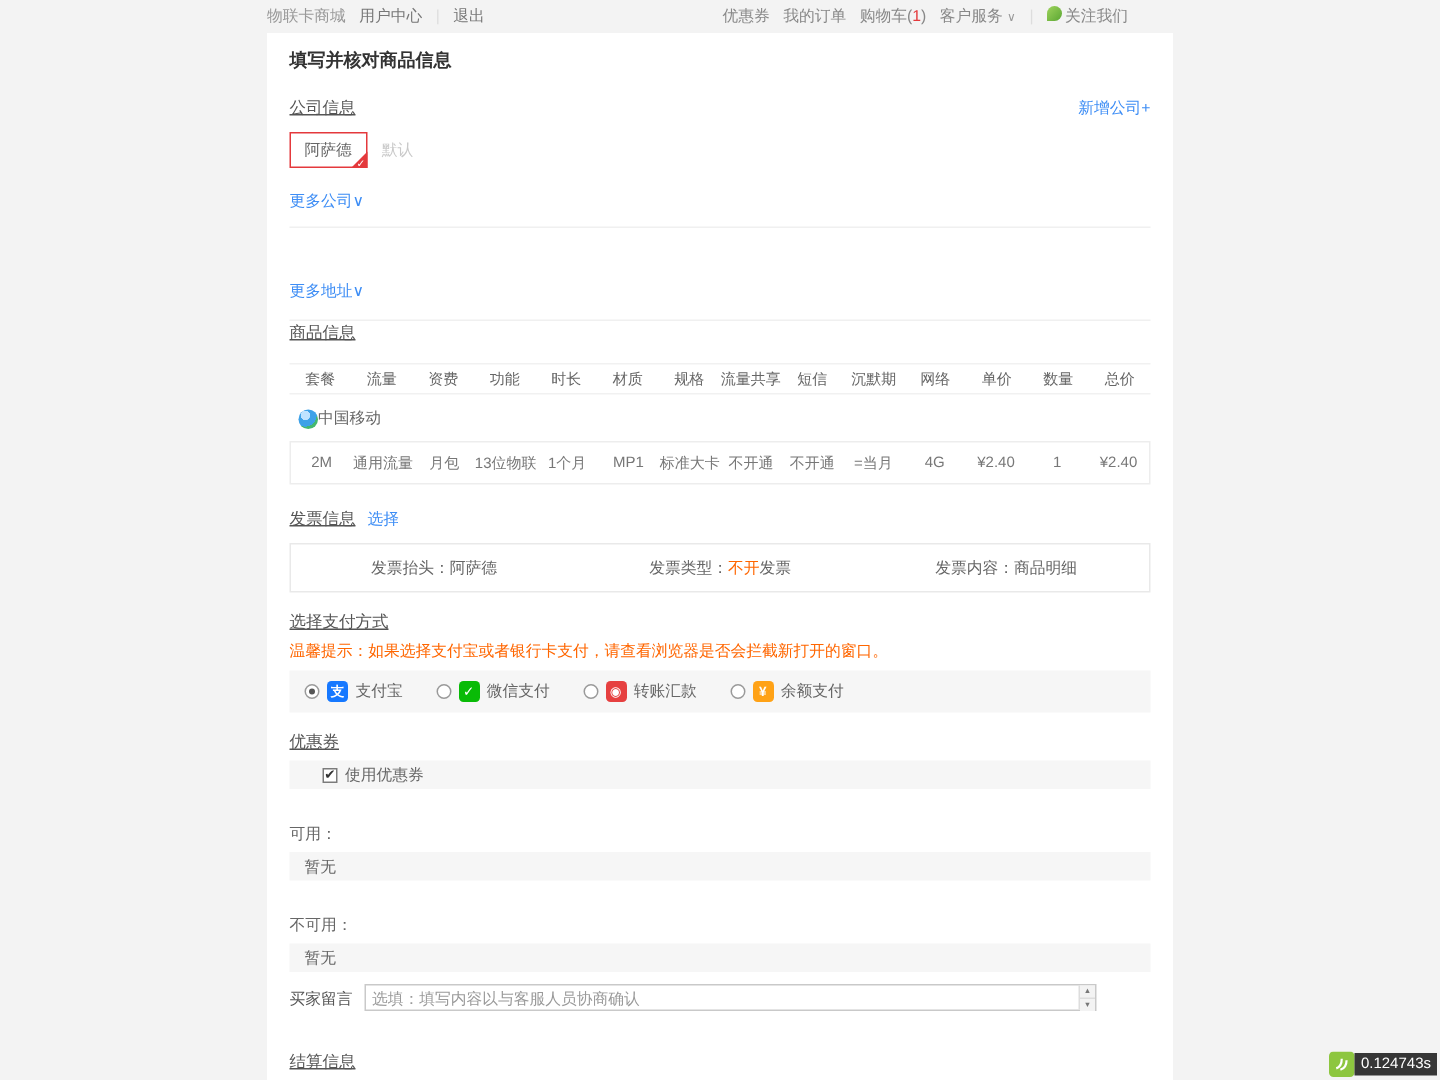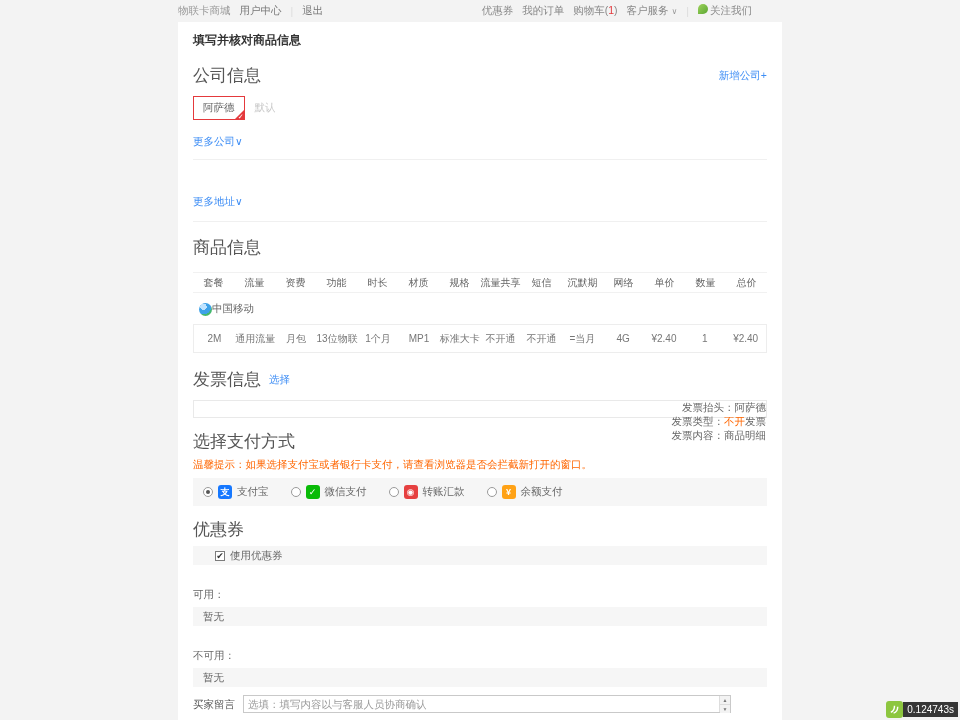--- a/index.html
+++ b/index.html
@@ -16,42 +16,42 @@
   .topbar-right { margin-right:30px; color:#888; }
   .tb-dark { color:#777; }
   .tb-sep { color:#ddd; }
   .caret { font-size:8px; color:#999; }
   .follow-icon { width:10px; height:10px; display:inline-block; border-radius:50% 50% 50% 0; background:linear-gradient(135deg,#9ed35c,#5aa632); margin-right:2px; }
 
   
   .main { width:604px; margin:0 auto; background:#fff; min-height:698px; padding:8px 15px 0; position:relative; }
   .page-title { font-size:12px; color:#333; font-weight:bold; margin-top:2px; }
   .sec-row { display:flex; justify-content:space-between; align-items:center; }
-  .sec-label { color:#555; font-size:17px; }
+  .sec-label { color:#555; font-size:11px;text-decoration:underline; }
 
   .company-header { margin-top:15px; }
   .company-box-row { margin-top:9px; display:flex; align-items:center; gap:10px; }
   .company-box { position:relative; border:1px solid #e4393c; padding:4px 9px; color:#666; cursor:pointer; }
   .corner { position:absolute; right:-1px; bottom:-1px; width:0; height:0; border-right:11px solid #e4393c; border-top:11px solid transparent; }
   .corner-check { position:absolute; right:0; bottom:-2px; color:#fff; font-size:7px; }
   .default-tag { color:#c9c9c9; }
   .more-link { margin-top:15px; padding-bottom:10px; border-bottom:1px solid #f0f0f0; }
   .recipient-header { margin-top:9px; }
   .addr-space { height:35px; }
   .more-addr { margin-top:0; padding-bottom:12px; border-bottom:1px solid #f0f0f0; }
 
-  .product-label { margin-top:14px; }
+  .product-label { margin-top:0; }
   .ptable-head { margin-top:13px; height:21px; display:flex; align-items:center; border-top:1px solid #f1f1f1; border-bottom:1px solid #f1f1f1; color:#666; font-size:10px; }
   .ptable-head span, .ptable-row span { flex:1; text-align:center; white-space:nowrap; }
   .carrier-row { display:flex; align-items:center; gap:0; margin:9px 0 8px 6px; color:#666; }
   .cm-icon { width:13px; height:13px; border-radius:50%; background:radial-gradient(circle at 35% 30%,#bfe3ff 0 25%,#3da1e8 26% 60%,#43b86f 61%); display:inline-block; }
   .ptable-row { height:29px; display:flex; align-items:center; border:1px solid #ededed; color:#777; font-size:10px; }
 
   .invoice-header { margin-top:15px; display:flex; gap:8px; align-items:center; }
-  .invoice-box { margin-top:9px; border:1px solid #e9e9e9; height:18px; display:flex; align-items:flex-end; color:#666;flex-direction:column; }
+  .invoice-box { margin-top:9px; border:1px solid #e9e9e9; height:33px; display:flex; align-items:center; color:#666; }
   .invoice-box > div { flex:1; text-align:center; }
 
   .pay-label { margin-top:12px; }
   .pay-tip { margin-top:5px; font-size:10.5px; }
   .pay-bar { margin-top:6px; background:#f6f6f6; height:28px; display:flex; align-items:center; padding-left:10px; gap:22px; }
   .pay-opt { display:flex; align-items:center; gap:5px; cursor:pointer; color:#666; }
   .radio { width:10px; height:10px; border:1px solid #9a9a9a; border-radius:50%; background:#fff; display:inline-block; position:relative; }
   .radio.selected::after { content:""; position:absolute; left:2px; top:2px; width:4px; height:4px; border-radius:50%; background:#555; }
   .pay-icon { width:14px; height:14px; border-radius:3px; color:#fff; font-size:9px; line-height:14px; text-align:center; display:inline-block; font-weight:bold; }
   .pay-icon.alipay { background:#1678ff; }

